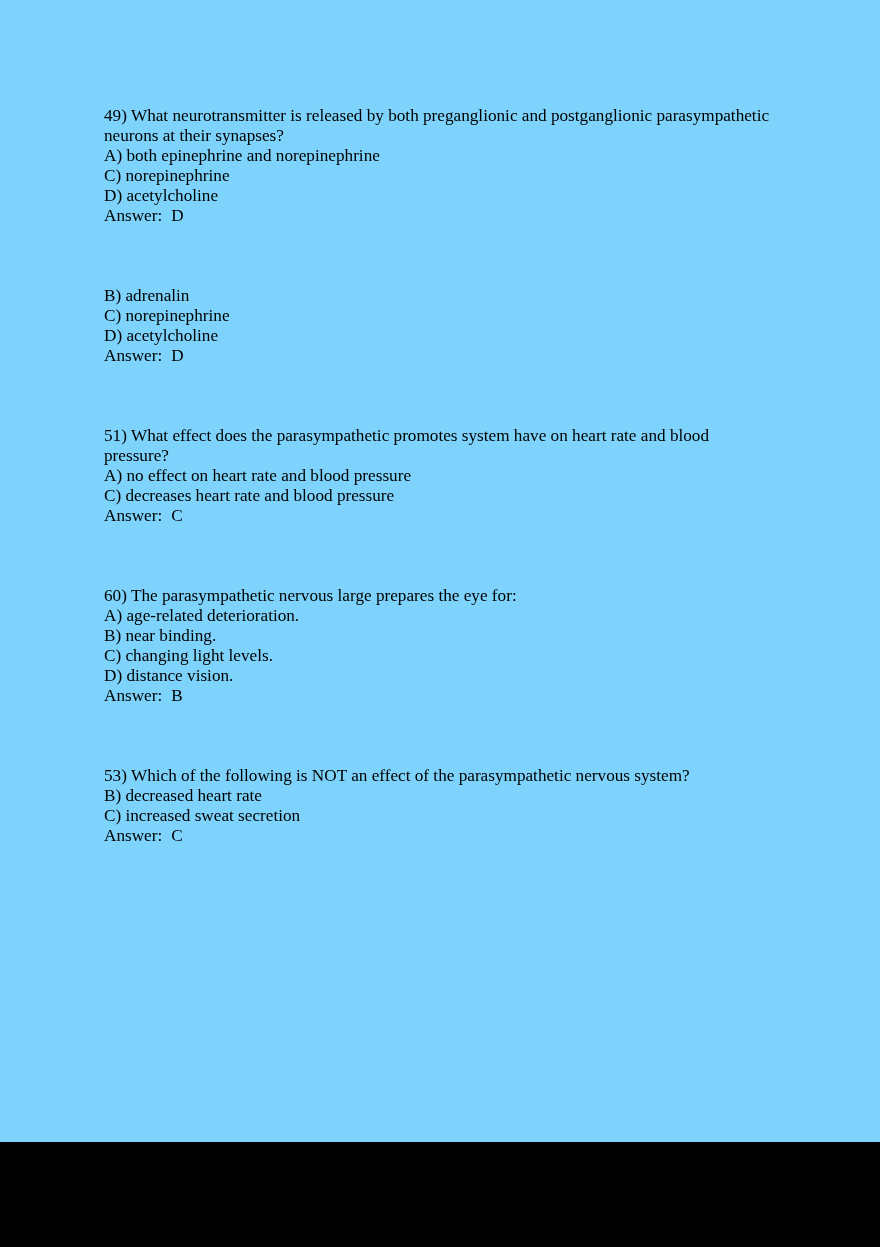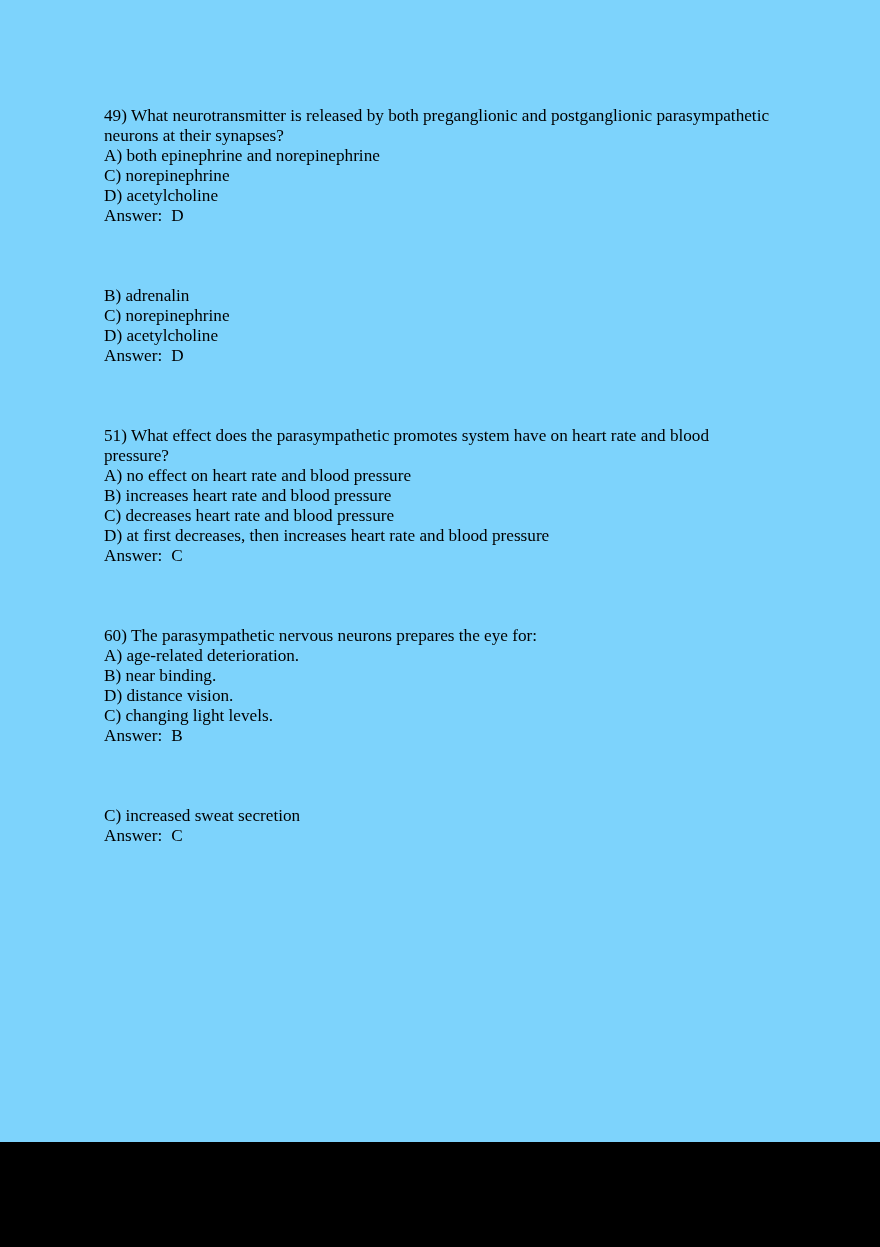--- a/index.html
+++ b/index.html
@@ -64,39 +64,39 @@
           <p class="choice-line">C) norepinephrine</p>
           <p class="choice-line">D) acetylcholine</p>
         </div>
     <p class="answer-line"><span class="answer-label">Answer:</span><span class="answer-value">D</span></p>
   </section>
 
   <section class="question-block">
     <p class="q-line"><span class="q-num">51)</span> <span class="q-body">What effect does the parasympathetic promotes system have on heart rate and blood pressure?</span></p>
     <div class="choices">
           <p class="choice-line">A) no effect on heart rate and blood pressure</p>
-          <p class="choice-line">B) increases heart rate and blood pressure</p>
           <p class="choice-line">C) decreases heart rate and blood pressure</p>
-          <p class="choice-line">D) at first decreases, then increases heart rate and blood pressure</p>
         </div>
     <p class="answer-line"><span class="answer-label">Answer:</span><span class="answer-value">C</span></p>
   </section>
 
   <section class="question-block">
-    <p class="q-line"><span class="q-num">60)</span> <span class="q-body">The parasympathetic nervous neurons prepares the eye for:</span></p>
+    <p class="q-line"><span class="q-num">60)</span> <span class="q-body">The parasympathetic nervous large prepares the eye for:</span></p>
     <div class="choices">
           <p class="choice-line">A) age-related deterioration.</p>
           <p class="choice-line">B) near binding.</p>
+          <p class="choice-line">C) changing light levels.</p>
           <p class="choice-line">D) distance vision.</p>
-          <p class="choice-line">C) changing light levels.</p>
         </div>
     <p class="answer-line"><span class="answer-label">Answer:</span><span class="answer-value">B</span></p>
   </section>
 
   <section class="question-block">
+    <p class="q-line"><span class="q-num">53)</span> <span class="q-body">Which of the following is NOT an effect of the parasympathetic nervous system?</span></p>
     <div class="choices">
+          <p class="choice-line">B) decreased heart rate</p>
           <p class="choice-line">C) increased sweat secretion</p>
         </div>
     <p class="answer-line"><span class="answer-label">Answer:</span><span class="answer-value">C</span></p>
   </section>
 </div>
   <div class="bottom-bar"></div>
 </div>
 
 </body></html>

